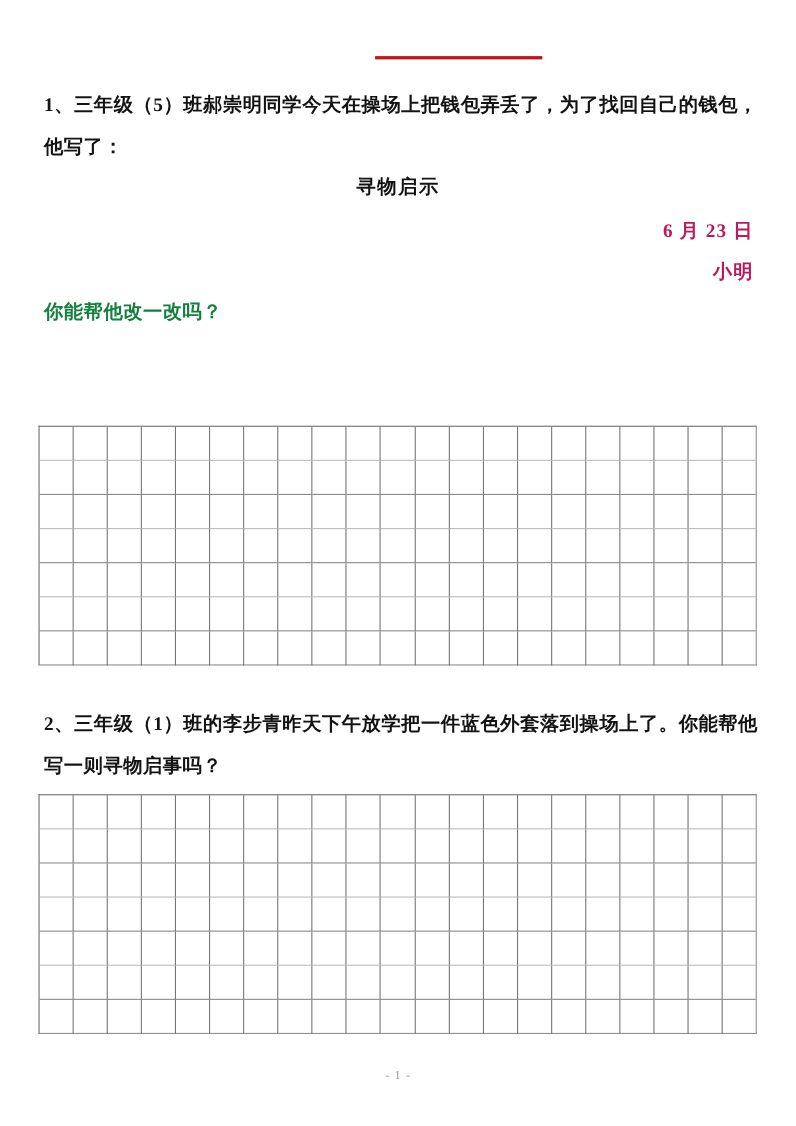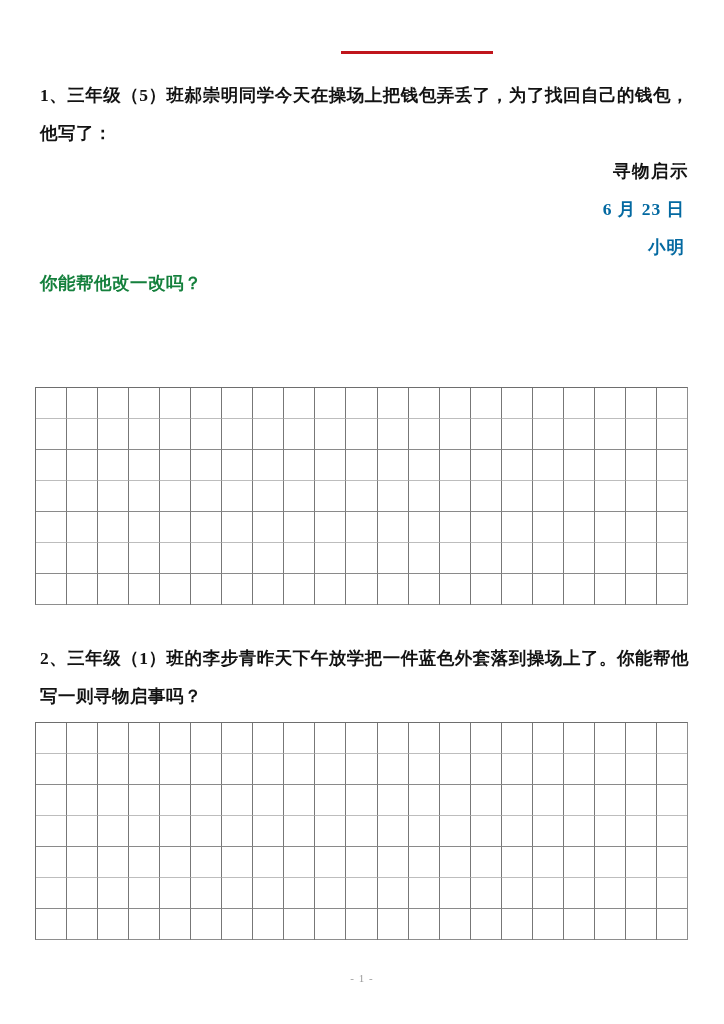--- a/index.html
+++ b/index.html
@@ -63,34 +63,35 @@
   }
   .para.body-indent {
     text-indent: 36px;
   }
 
   .notice-title {
     font-size: 17.5px;
     font-weight: bold;
     line-height: 38px;
     letter-spacing: 1.5px;
-    text-align: right;
+    text-align: center;
     margin: 0;
     color: #131313;
+    font-family: Liberation Mono, monospace;
   }
 
   .sign-line {
     font-size: 17.5px;
     font-weight: bold;
     line-height: 38px;
     letter-spacing: 1px;
     text-align: right;
     margin: 0;
     padding-right: 4px;
-    color: #0369a1;
+    color: #be185d;
   }
 
   .ask-line {
     font-size: 17.5px;
     font-weight: bold;
     line-height: 34px;
     letter-spacing: 0.5px;
     margin: 0;
     padding-left: 5px;
     color: #15803d;

